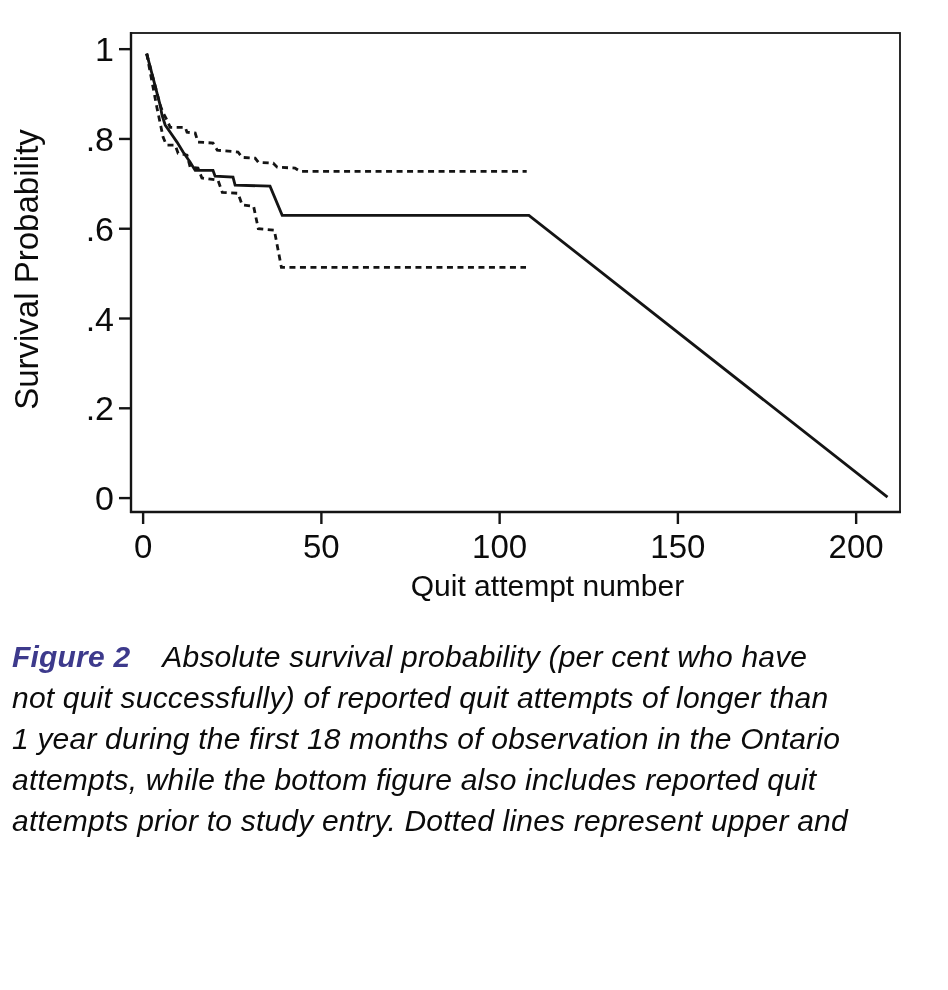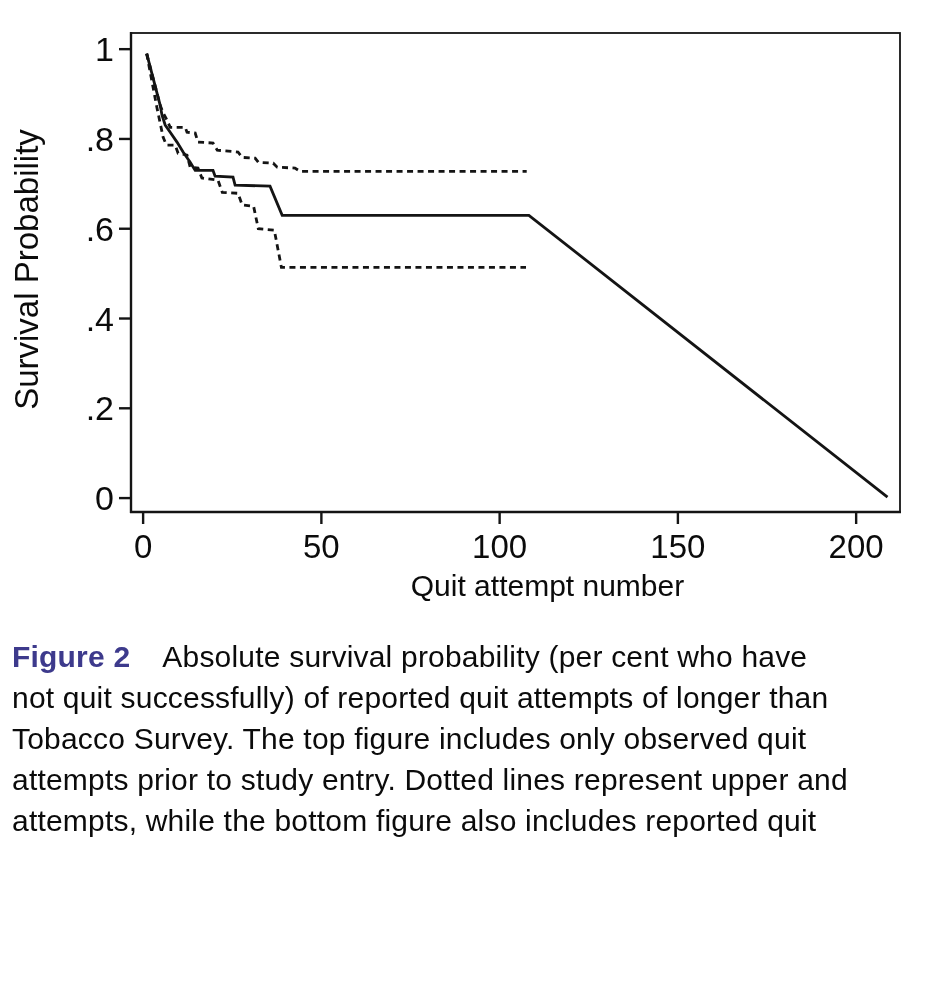--- a/index.html
+++ b/index.html
@@ -12,21 +12,21 @@
   }
   .chart-wrap{position:absolute;left:0;top:0;width:948px;height:620px;}
   svg{display:block;}
   .caption{
     position:absolute;
     left:12px;top:636px;width:926px;
     font-size:30px;line-height:41px;
     letter-spacing:0.2px;
     color:#0b0b0b;
   }
-  .cap-line{white-space:nowrap;}
+  .cap-line{white-space:nowrap;font-style:italic;}
   .cap-label{
     font-weight:bold;
     margin-right:32px;
   }
 </style>
 </head>
 <body>
 
 <div class="page">
 
@@ -63,18 +63,18 @@
         <path d="M146.7 53.7 L160.2 105.3 L163.1 112.9 L167.0 120.1 L170.2 127.3 L185.2 127.3 L187.0 132.2 L195.2 133.1 L198.0 142.1 L213.0 143.0 L217.3 150.2 L238.0 152.0 L242.2 157.4 L255.1 158.2 L258.3 162.3 L273.2 163.2 L277.2 167.2 L295.0 168.1 L300.0 171.3 L526.7 171.3" fill="none" stroke="#141414" stroke-width="2.8" stroke-linejoin="miter" stroke-dasharray="6 4.5"></path>
         <path d="M146.7 53.7 L157.0 108.0 L160.2 123.2 L163.1 137.1 L165.2 142.1 L167.0 145.2 L175.2 145.2 L178.1 153.3 L187.0 155.1 L190.2 167.2 L198.0 168.1 L201.9 178.0 L218.0 180.2 L222.3 192.4 L238.0 193.3 L242.2 204.9 L253.6 206.3 L258.3 228.7 L274.3 230.1 L281.4 267.3 L526.0 267.3" fill="none" stroke="#141414" stroke-width="2.8" stroke-linejoin="miter" stroke-dasharray="6 4.5"></path>
       </svg>
   </div>
 
   <figcaption class="caption">
     <div class="cap-line">
       <span class="cap-label" style="color: rgb(61, 58, 140);">Figure 2</span><span>Absolute survival probability (per cent who have</span>
     </div>
     <div class="cap-line">not quit successfully) of reported quit attempts of longer than</div>
-    <div class="cap-line">Tobacco Survey. The top figure includes only observed quit</div>
+    <div class="cap-line">1 year during the first 18 months of observation in the Ontario</div>
+    <div class="cap-line">attempts, while the bottom figure also includes reported quit</div>
     <div class="cap-line">attempts prior to study entry. Dotted lines represent upper and</div>
-    <div class="cap-line">attempts, while the bottom figure also includes reported quit</div>
   </figcaption>
 
 </div>
 
 </body></html>

